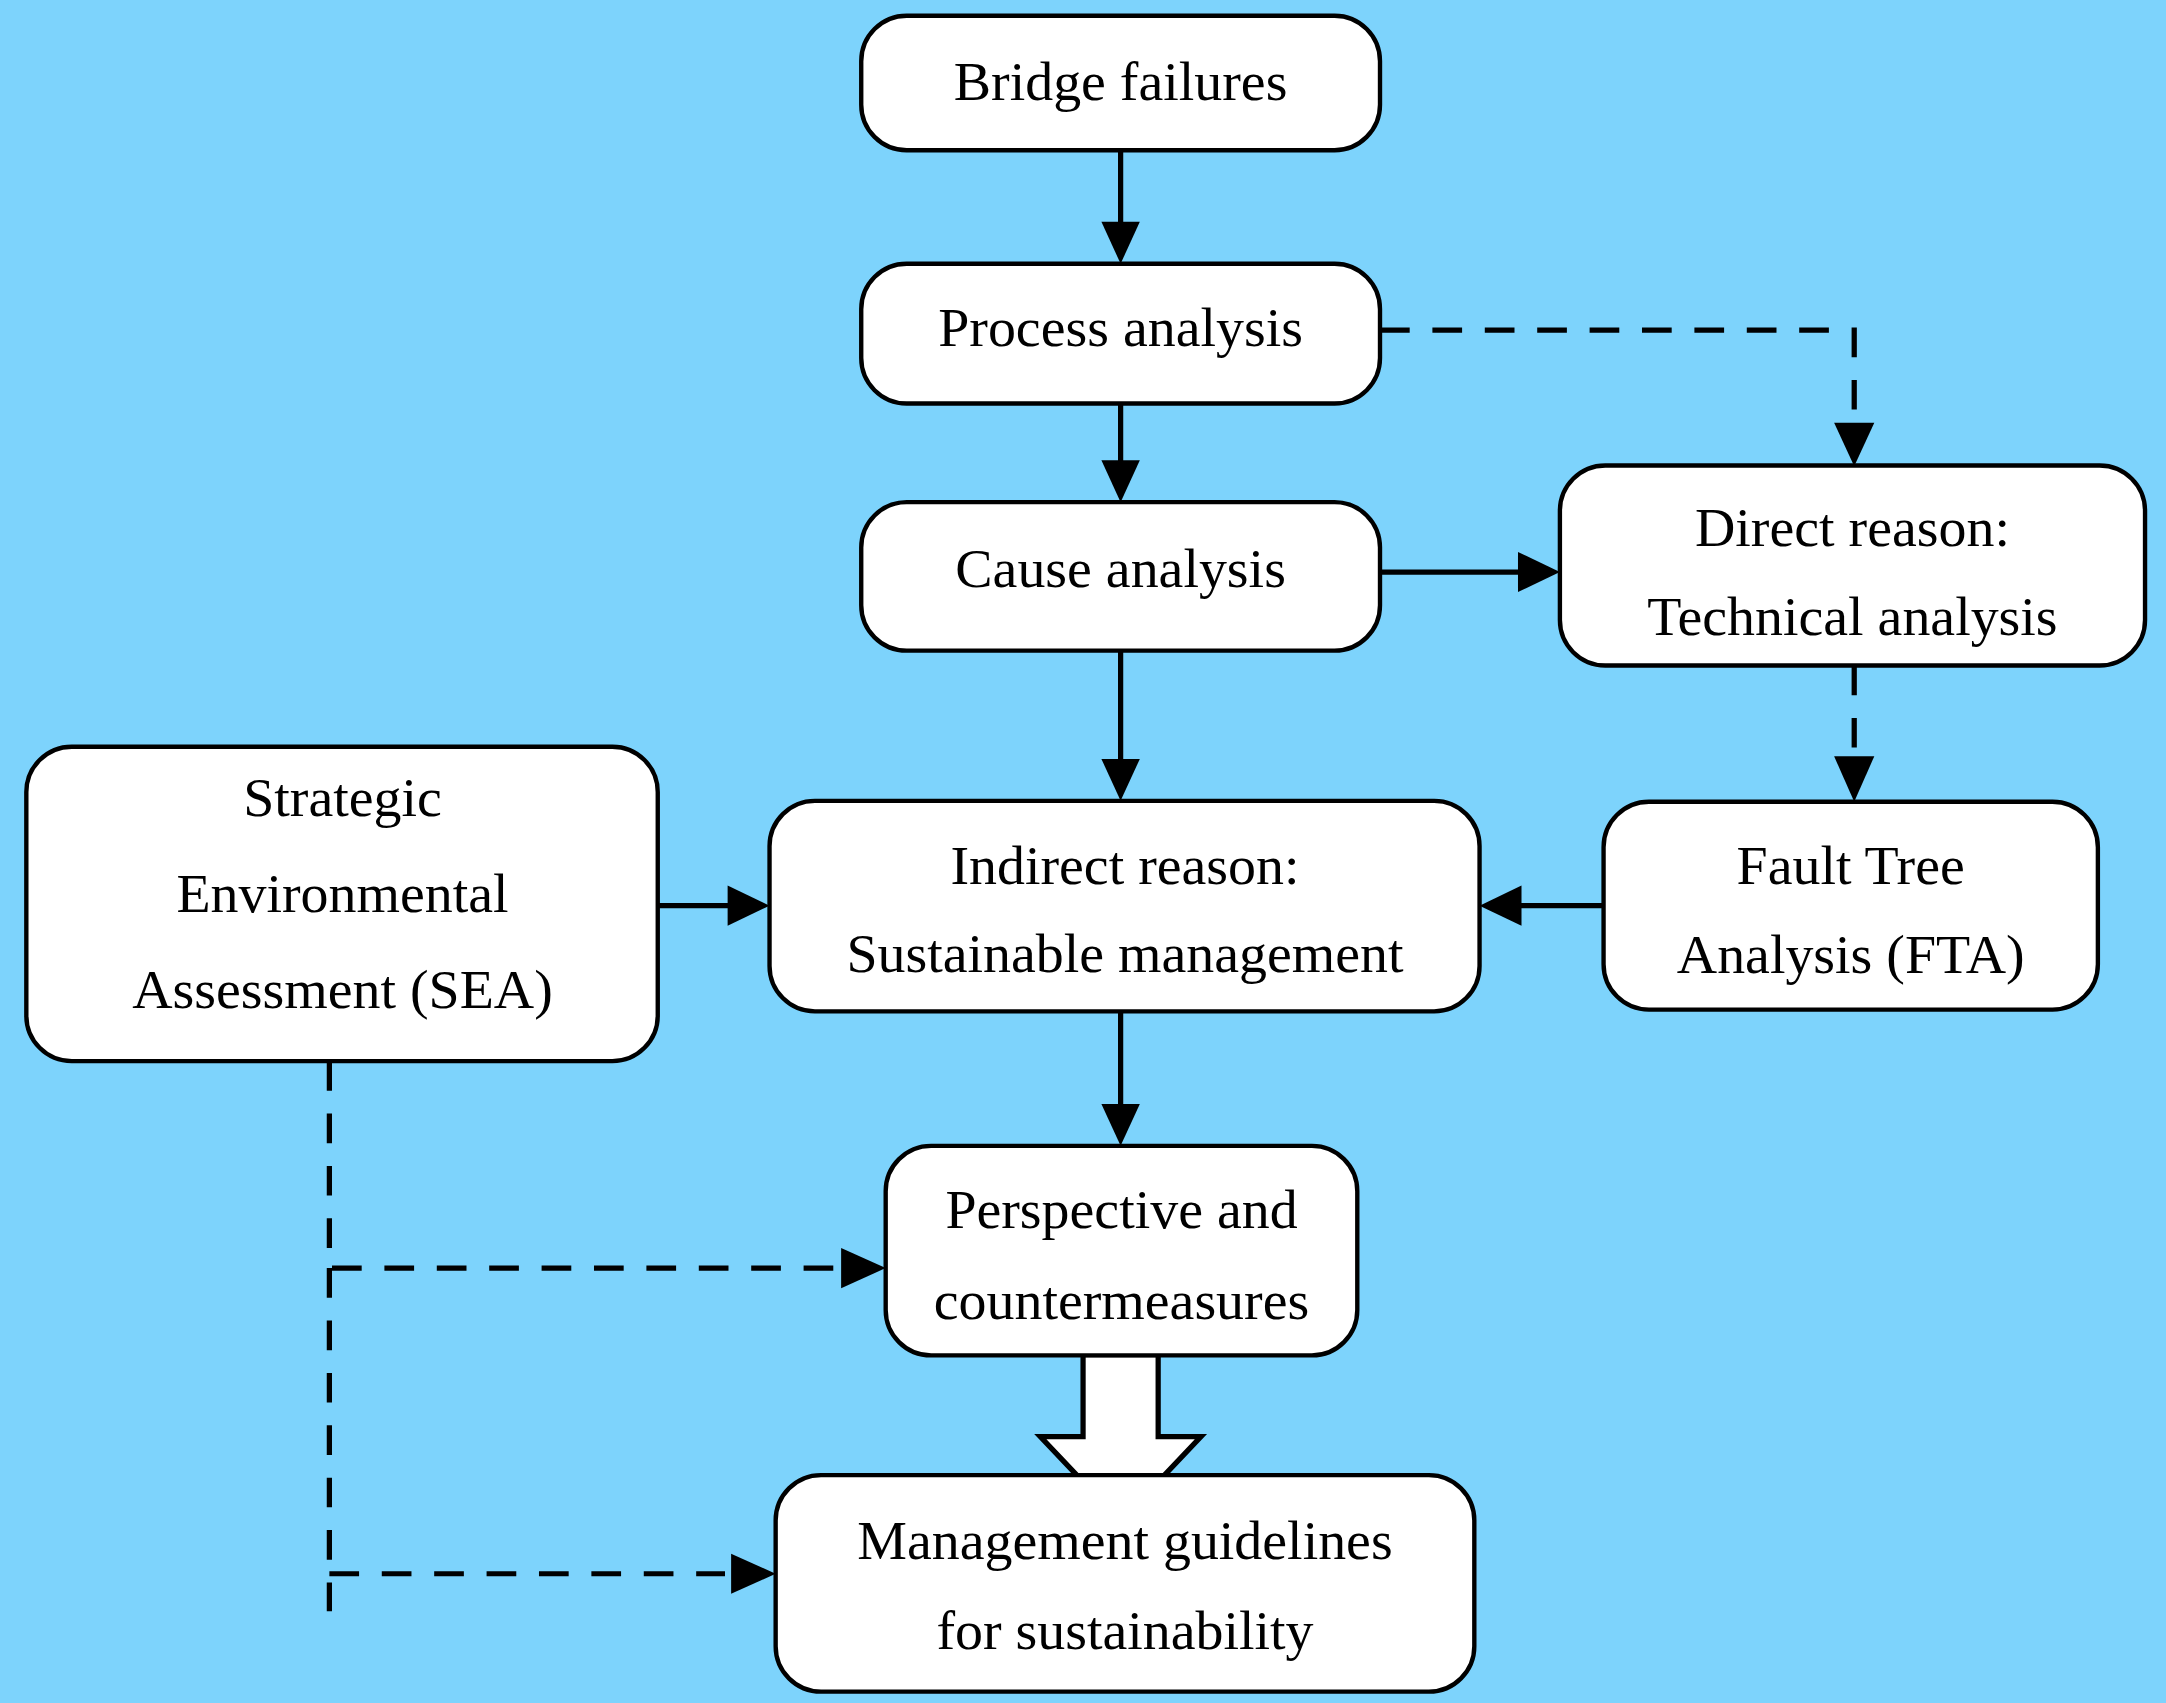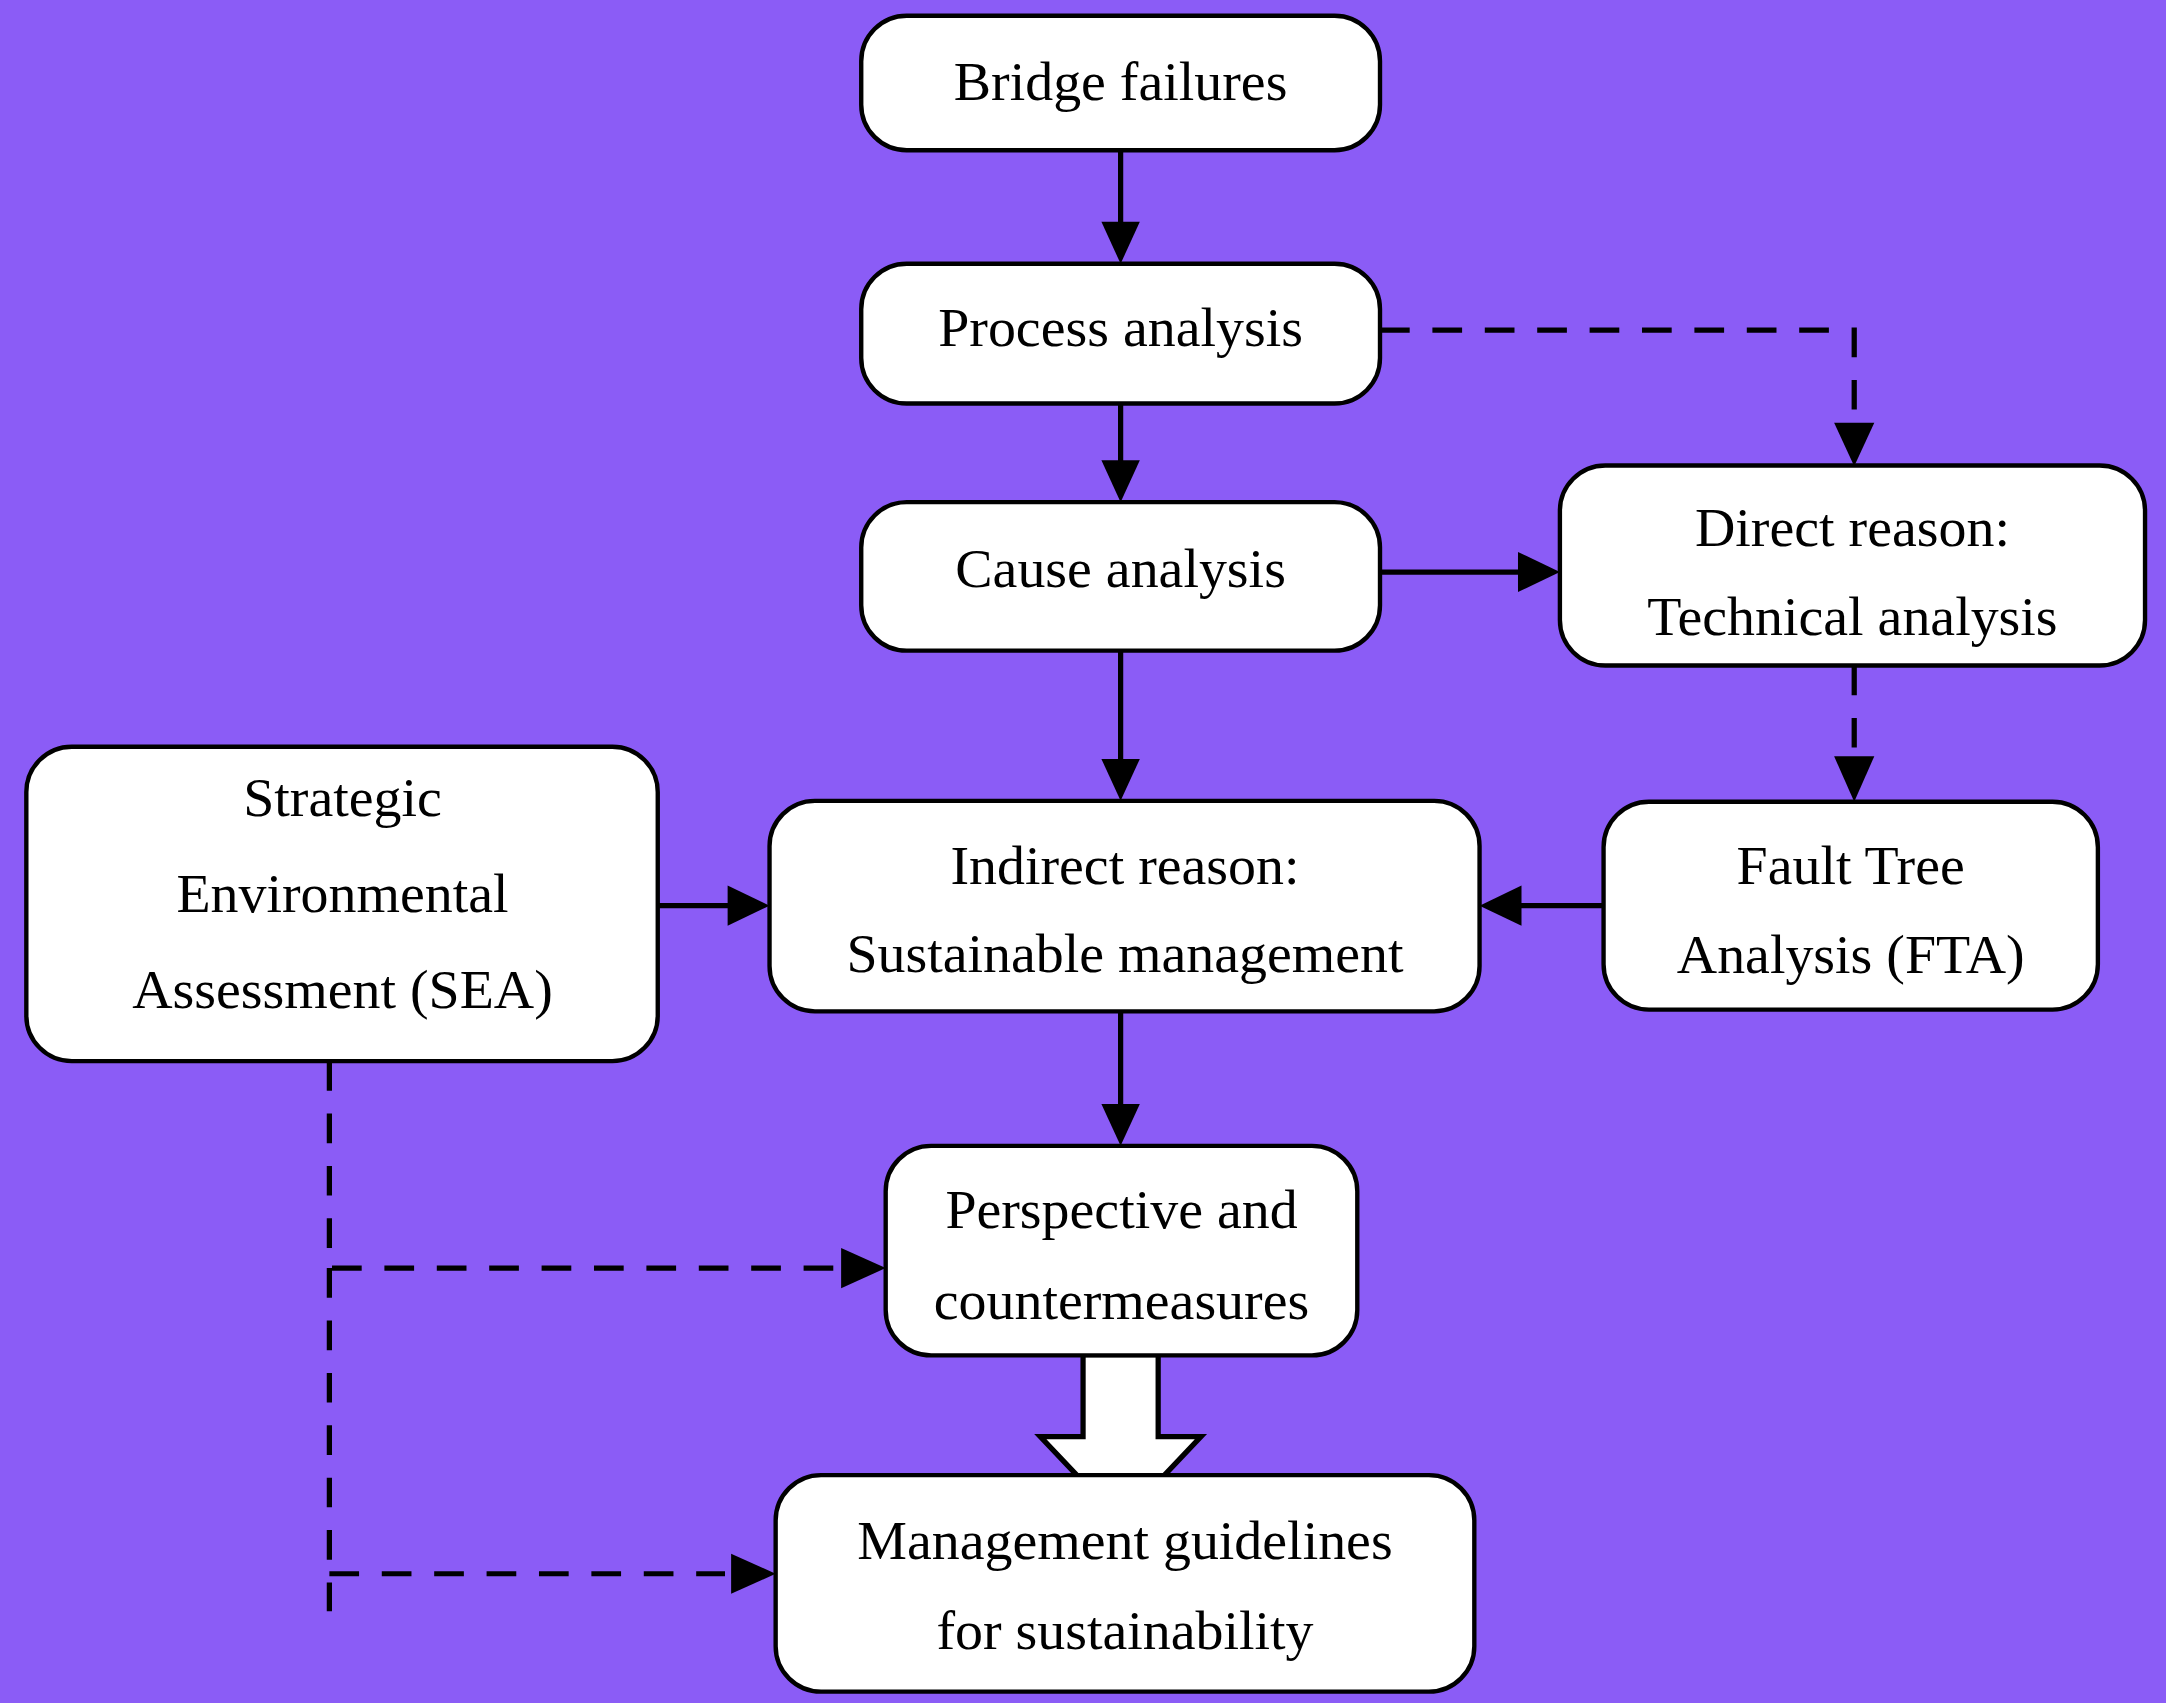--- a/index.html
+++ b/index.html
@@ -4,21 +4,21 @@
 <style>
   html, body {
     margin: 0;
     padding: 0;
     background: #ffffff;
   }
   #diagram-root {
     position: relative;
     width: 2167px;
     height: 1703px;
-    background: #8b5cf6;
+    background: #7dd3fc;
     font-family: "Liberation Serif", "DejaVu Serif", serif;
   }
   svg#flowchart {
     display: block;
     width: 2167px;
     height: 1703px;
   }
   .node-box {
     fill: #ffffff;
     stroke: #000000;

